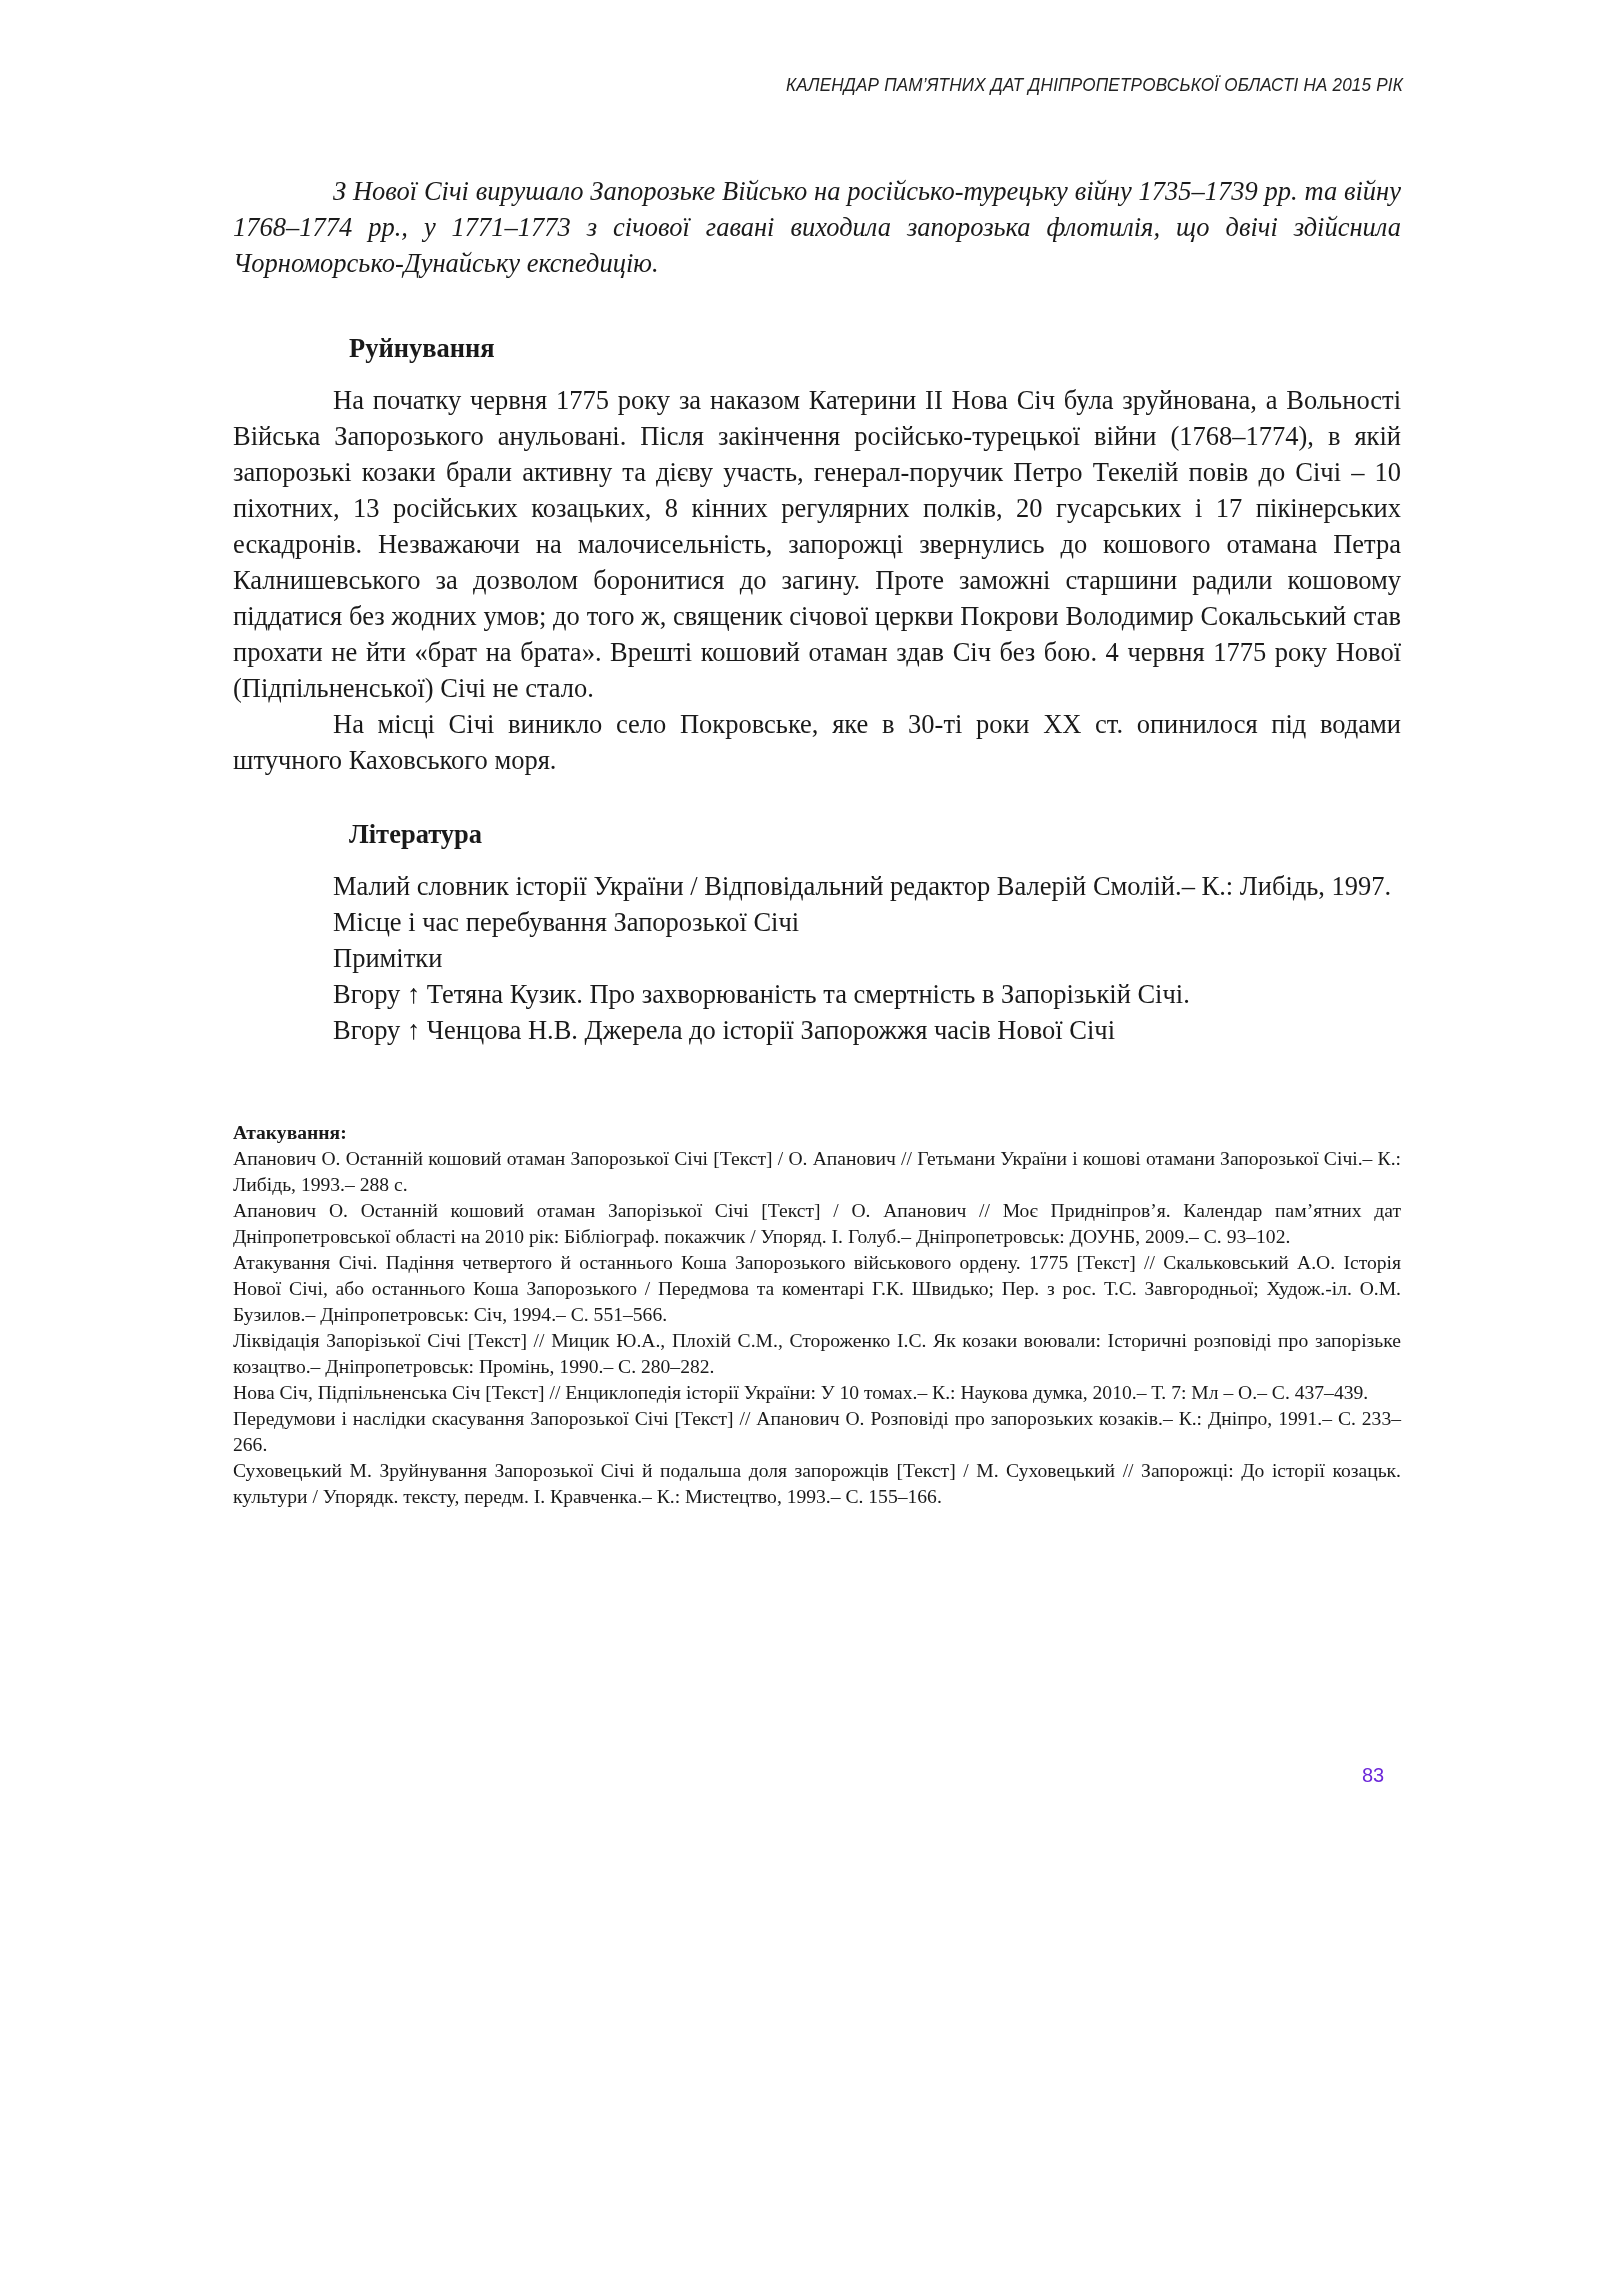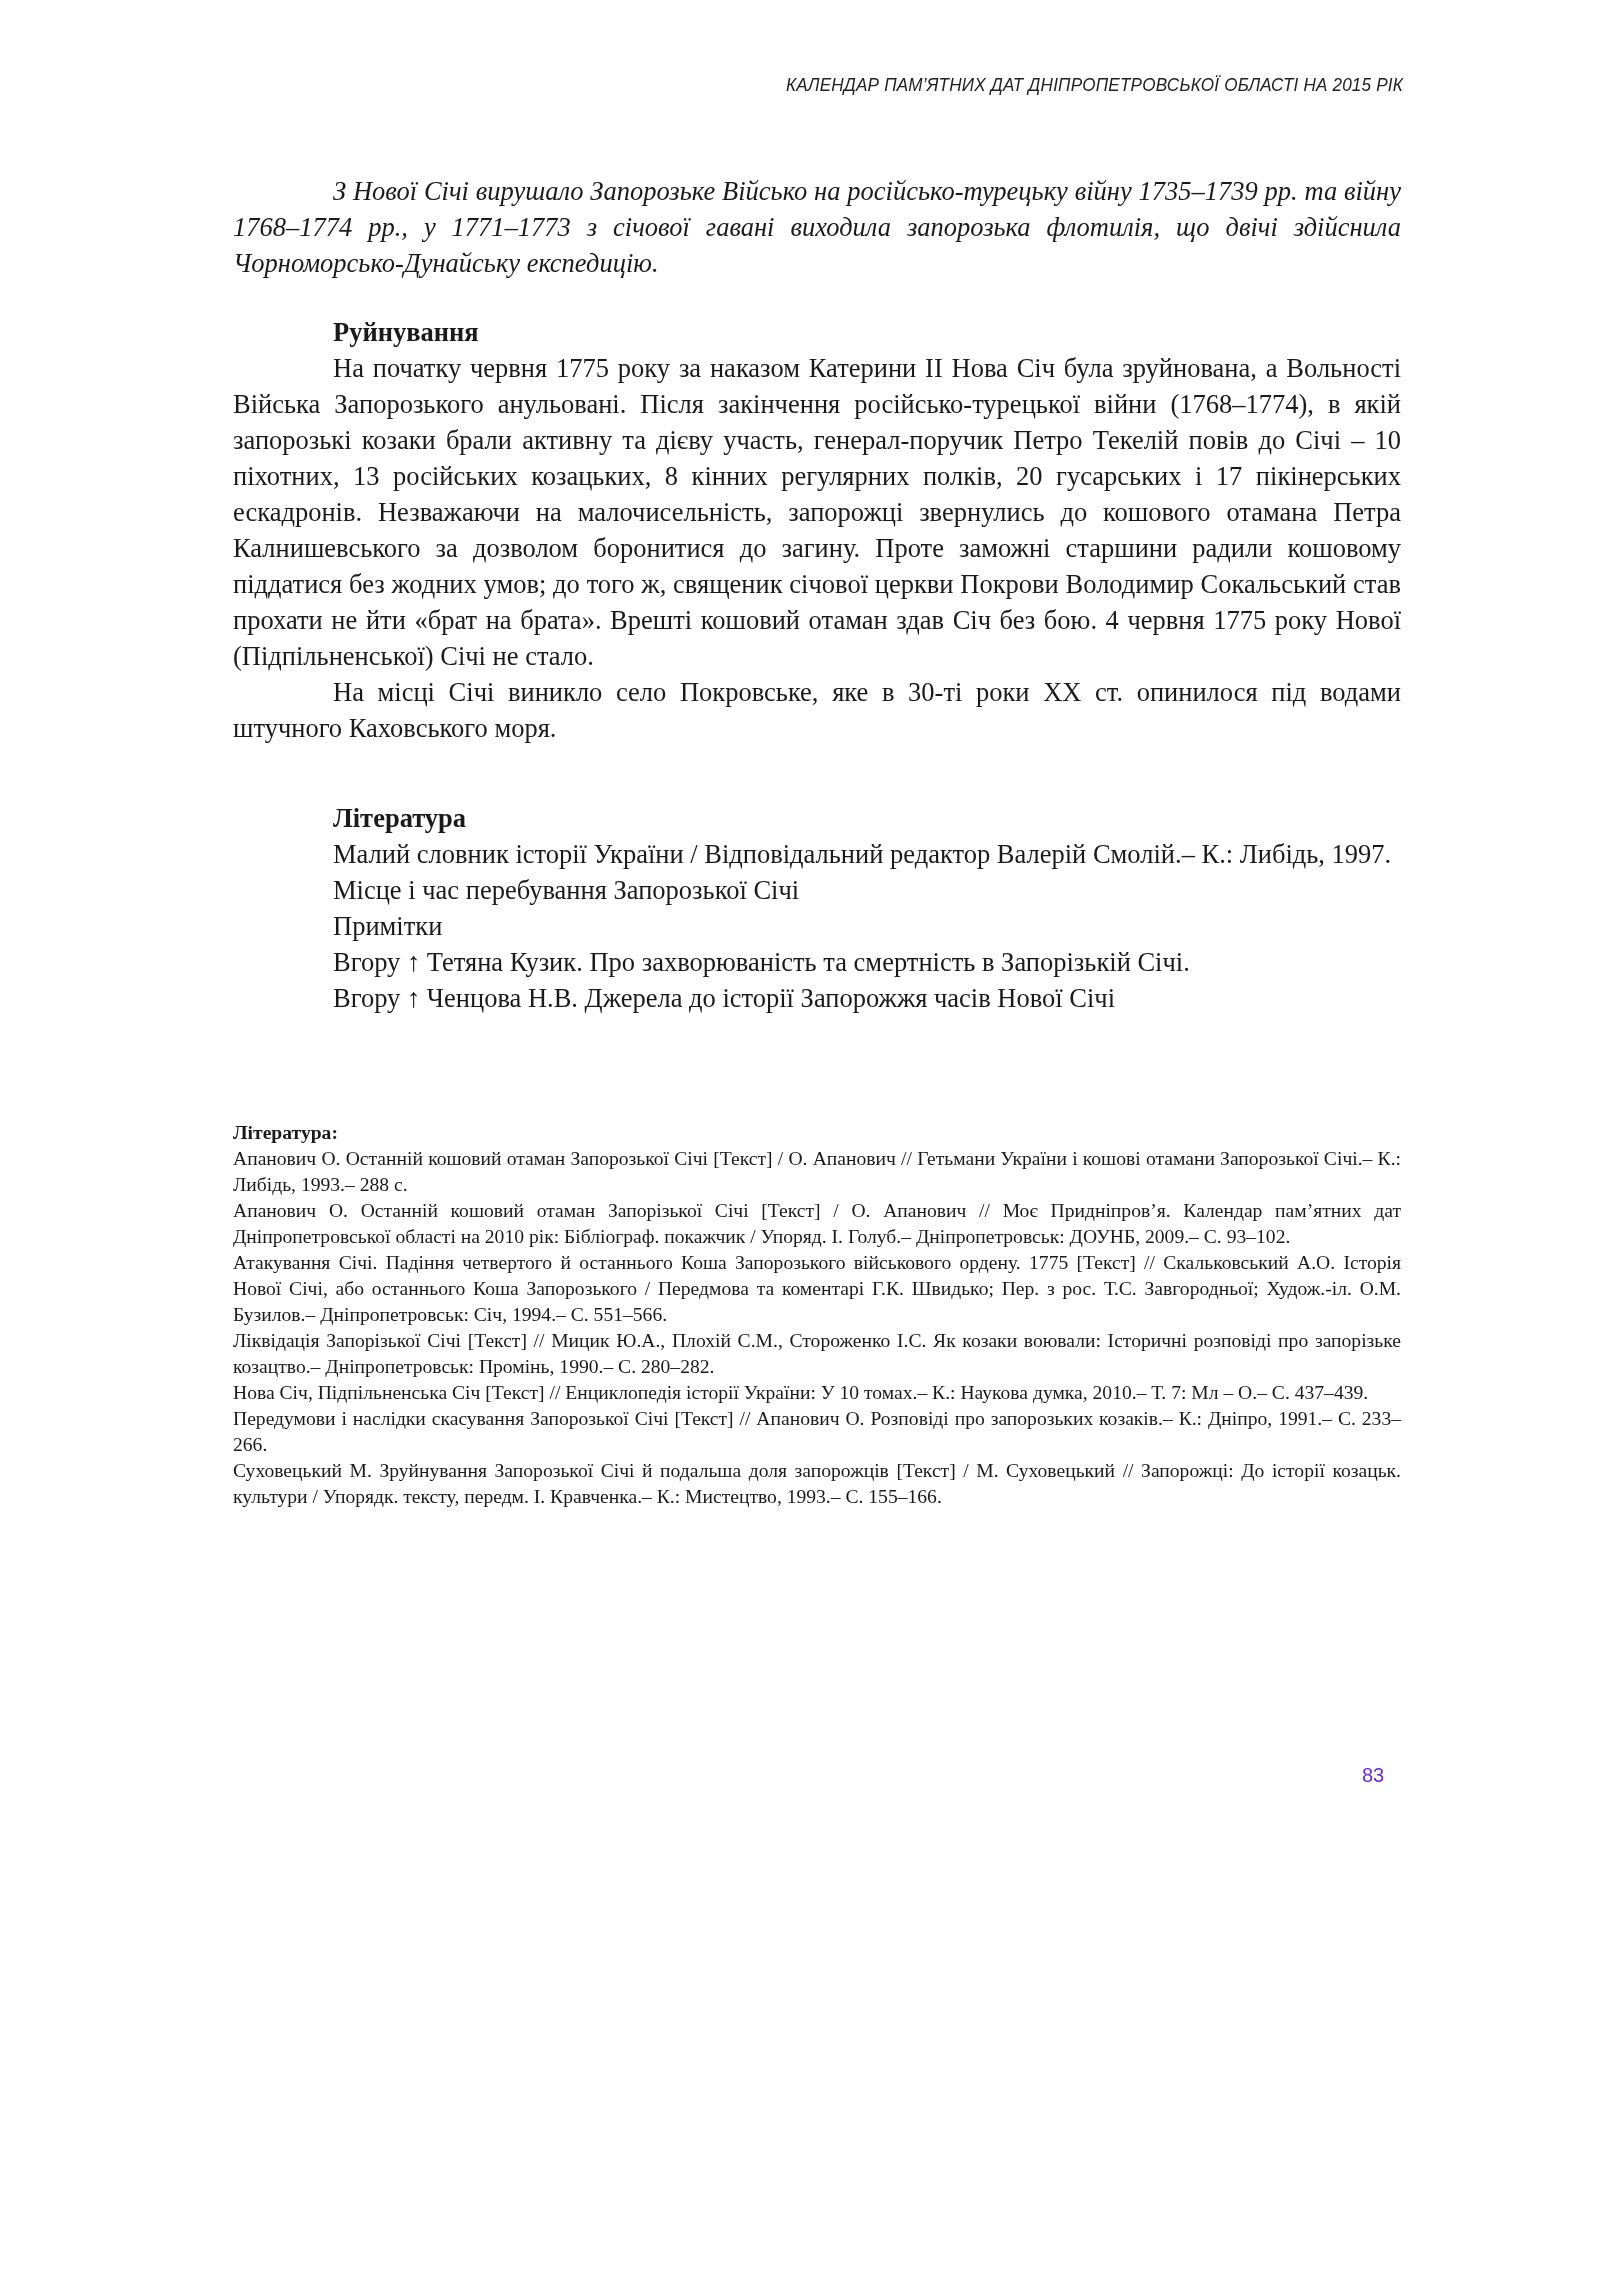--- a/index.html
+++ b/index.html
@@ -11,21 +11,21 @@
     font-style: italic; font-size: 18.6px; letter-spacing: 0.2px; color: #222;
     transform: scaleX(0.92); transform-origin: right center;
   }
   .body-text {
     position: absolute; left: 233px; width: 1168px;
     font-family: "Liberation Serif", serif; font-size: 26.5px; line-height: 36px;
     text-align: justify; color: #1a1a1a;
   }
   .indent { text-indent: 100px; margin: 0; }
   .noindent { margin: 0; padding-left: 100px; }
-  .heading { margin: 0; padding-left: 100px; font-weight: bold; font-size: 26.5px; }
+  .heading { margin: 16px; padding-left: 100px; font-weight: bold; font-size: 26.5px; }
   .url {
     margin: 0; text-align: right; font-weight: bold; font-style: italic;
     font-family: "Liberation Serif", serif; font-size: 26.5px;
   }
   .refs {
     position: absolute; left: 233px; top: 1120px; width: 1168px;
     font-family: "Liberation Serif", serif; font-size: 19.6px; line-height: 26px;
     text-align: justify; color: #1a1a1a;
   }
   .refs-title { font-weight: bold; margin: 0; }
@@ -55,21 +55,21 @@
   <div class="body-text" style="top: 800px;">
     <p class="heading">Література</p>
     <p class="indent">Малий словник історії України / Відповідальний редактор Валерій Смолій.– К.: Либідь, 1997.</p>
     <p class="noindent">Місце і час перебування Запорозької Січі</p>
     <p class="noindent">Примітки</p>
     <p class="noindent">Вгору ↑ Тетяна Кузик. Про захворюваність та смертність в Запорізькій Січі.</p>
     <p class="noindent">Вгору ↑ Ченцова Н.В. Джерела до історії Запорожжя часів Нової Січі</p>
   </div>
 
   <div class="refs">
-    <p class="refs-title">Література:</p>
+    <p class="refs-title">Атакування:</p>
     <p>Апанович О. Останній кошовий отаман Запорозької Січі [Текст] / О. Апанович // Гетьмани України і кошові отамани Запорозької Січі.– К.: Либідь, 1993.– 288 с.</p>
     <p>Апанович О. Останній кошовий отаман Запорізької Січі [Текст] / О. Апанович // Моє Придніпров’я. Календар пам’ятних дат Дніпропетровської області на 2010 рік: Бібліограф. покажчик / Упоряд. І. Го­луб.– Дніпропетровськ: ДОУНБ, 2009.– С. 93–102.</p>
     <p>Атакування Січі. Падіння четвертого й останнього Коша Запорозького військового ордену. 1775 [Текст] // Скальковський А.О. Історія Нової Січі, або останнього Коша Запорозького / Передмова та коментарі Г.К. Швидько; Пер. з рос. Т.С. Завгородньої; Худож.-іл. О.М. Бузилов.– Дніпропетровськ: Січ, 1994.– С. 551–566.</p>
     <p>Ліквідація Запорізької Січі [Текст] // Мицик Ю.А., Плохій С.М., Стороженко І.С. Як козаки воювали: Історичні розповіді про запорізьке козацтво.– Дніпропетровськ: Промінь, 1990.– С. 280–282.</p>
     <p>Нова Січ, Підпільненська Січ [Текст] // Енциклопедія історії України: У 10 томах.– К.: Наукова думка, 2010.– Т. 7: Мл – О.– С. 437–439.</p>
     <p>Передумови і наслідки скасування Запорозької Січі [Текст] // Апанович О. Розповіді про запорозьких козаків.– К.: Дніпро, 1991.– С. 233–266.</p>
     <p>Суховецький М. Зруйнування Запорозької Січі й подальша доля запорожців [Текст] / М. Суховецький // Запорожці: До історії козацьк. культури / Упорядк. тексту, передм. І. Кравченка.– К.: Мистецтво, 1993.– С. 155–166.</p>
   </div>
 
   <div class="page-number">83</div>

